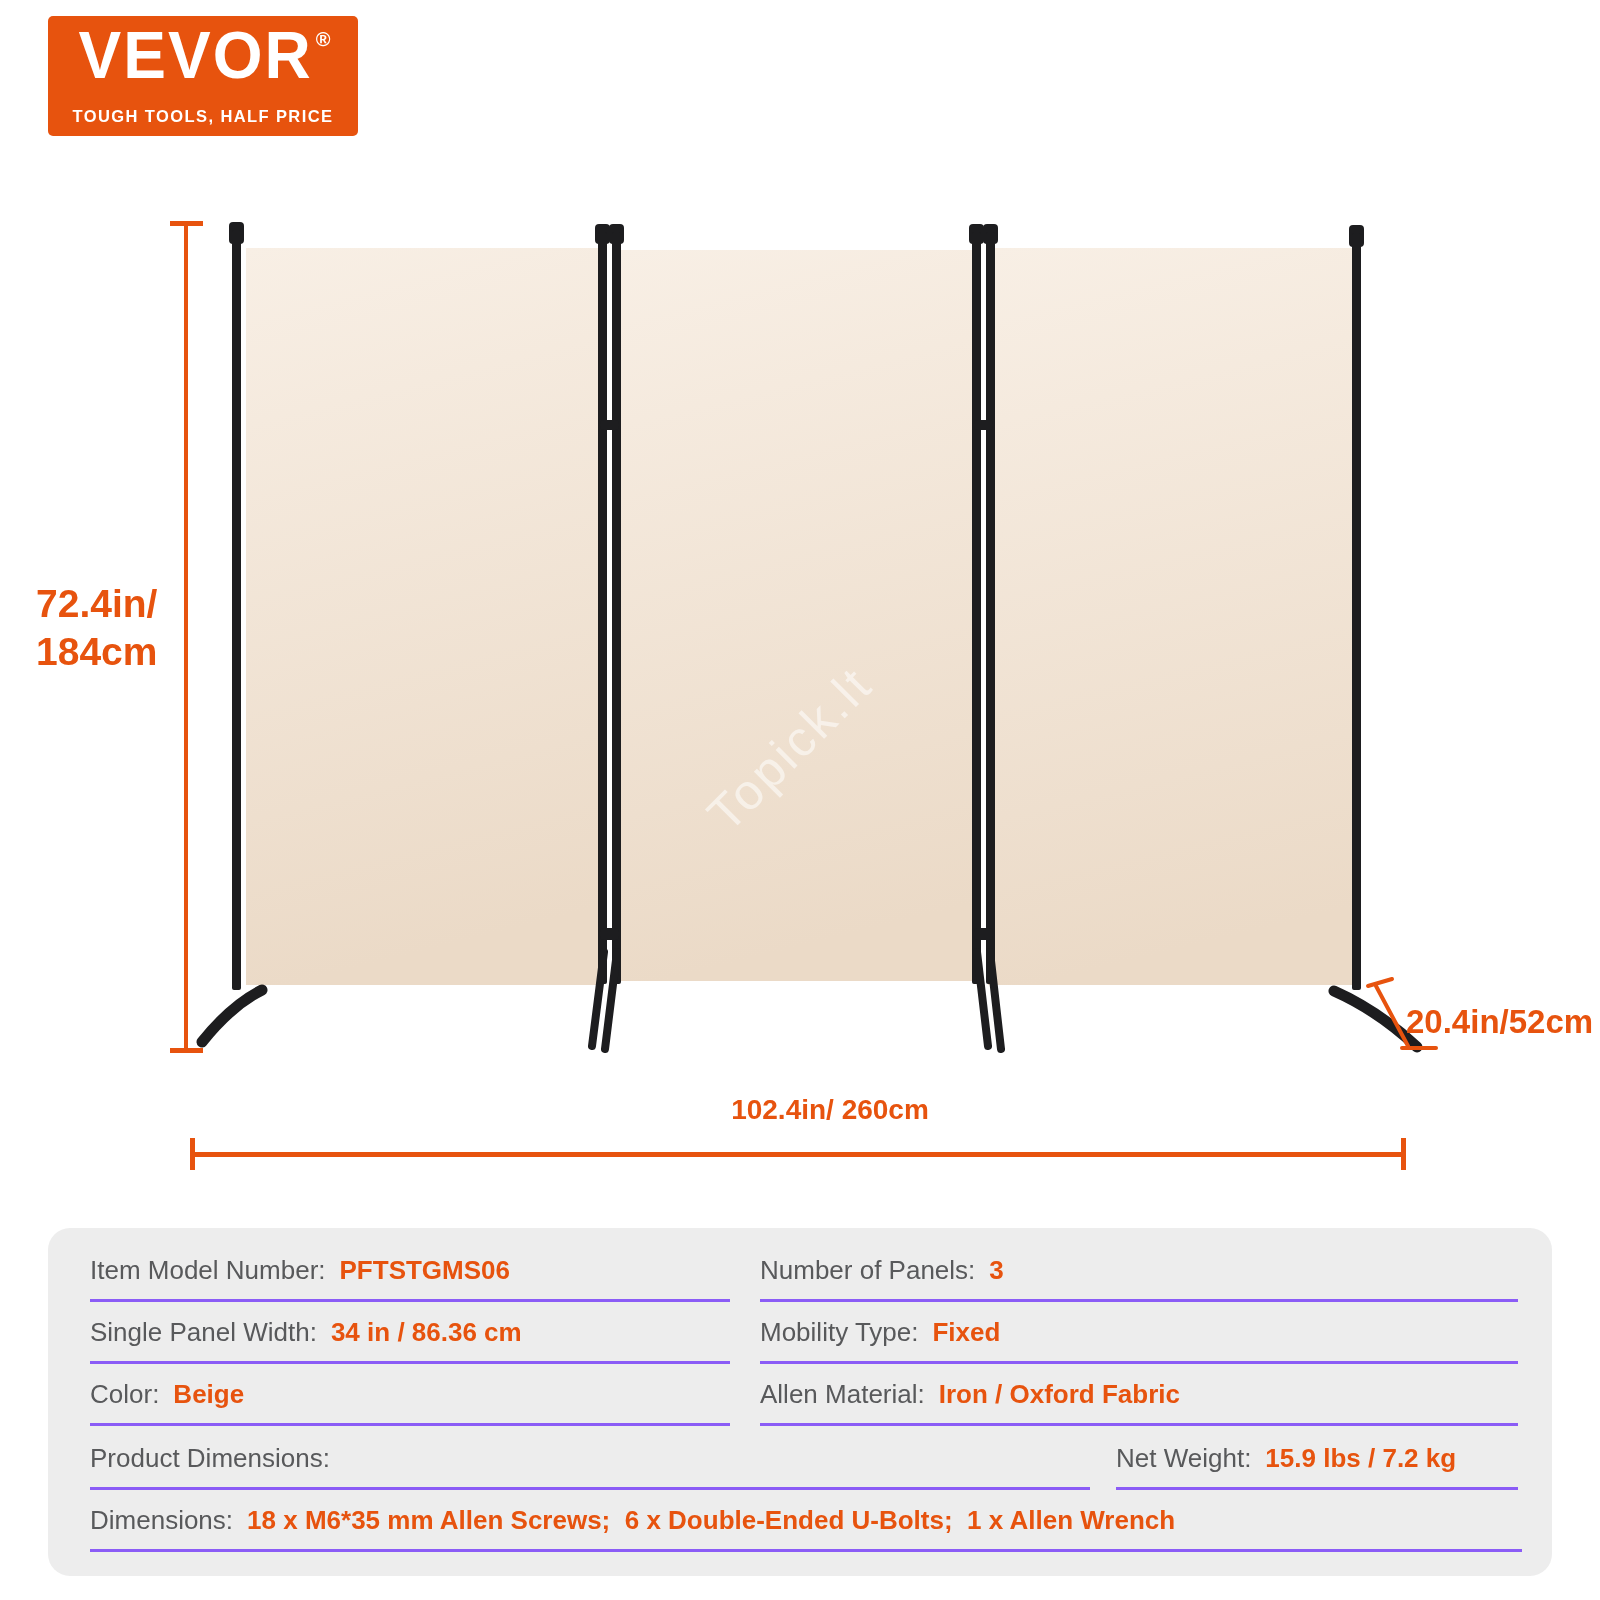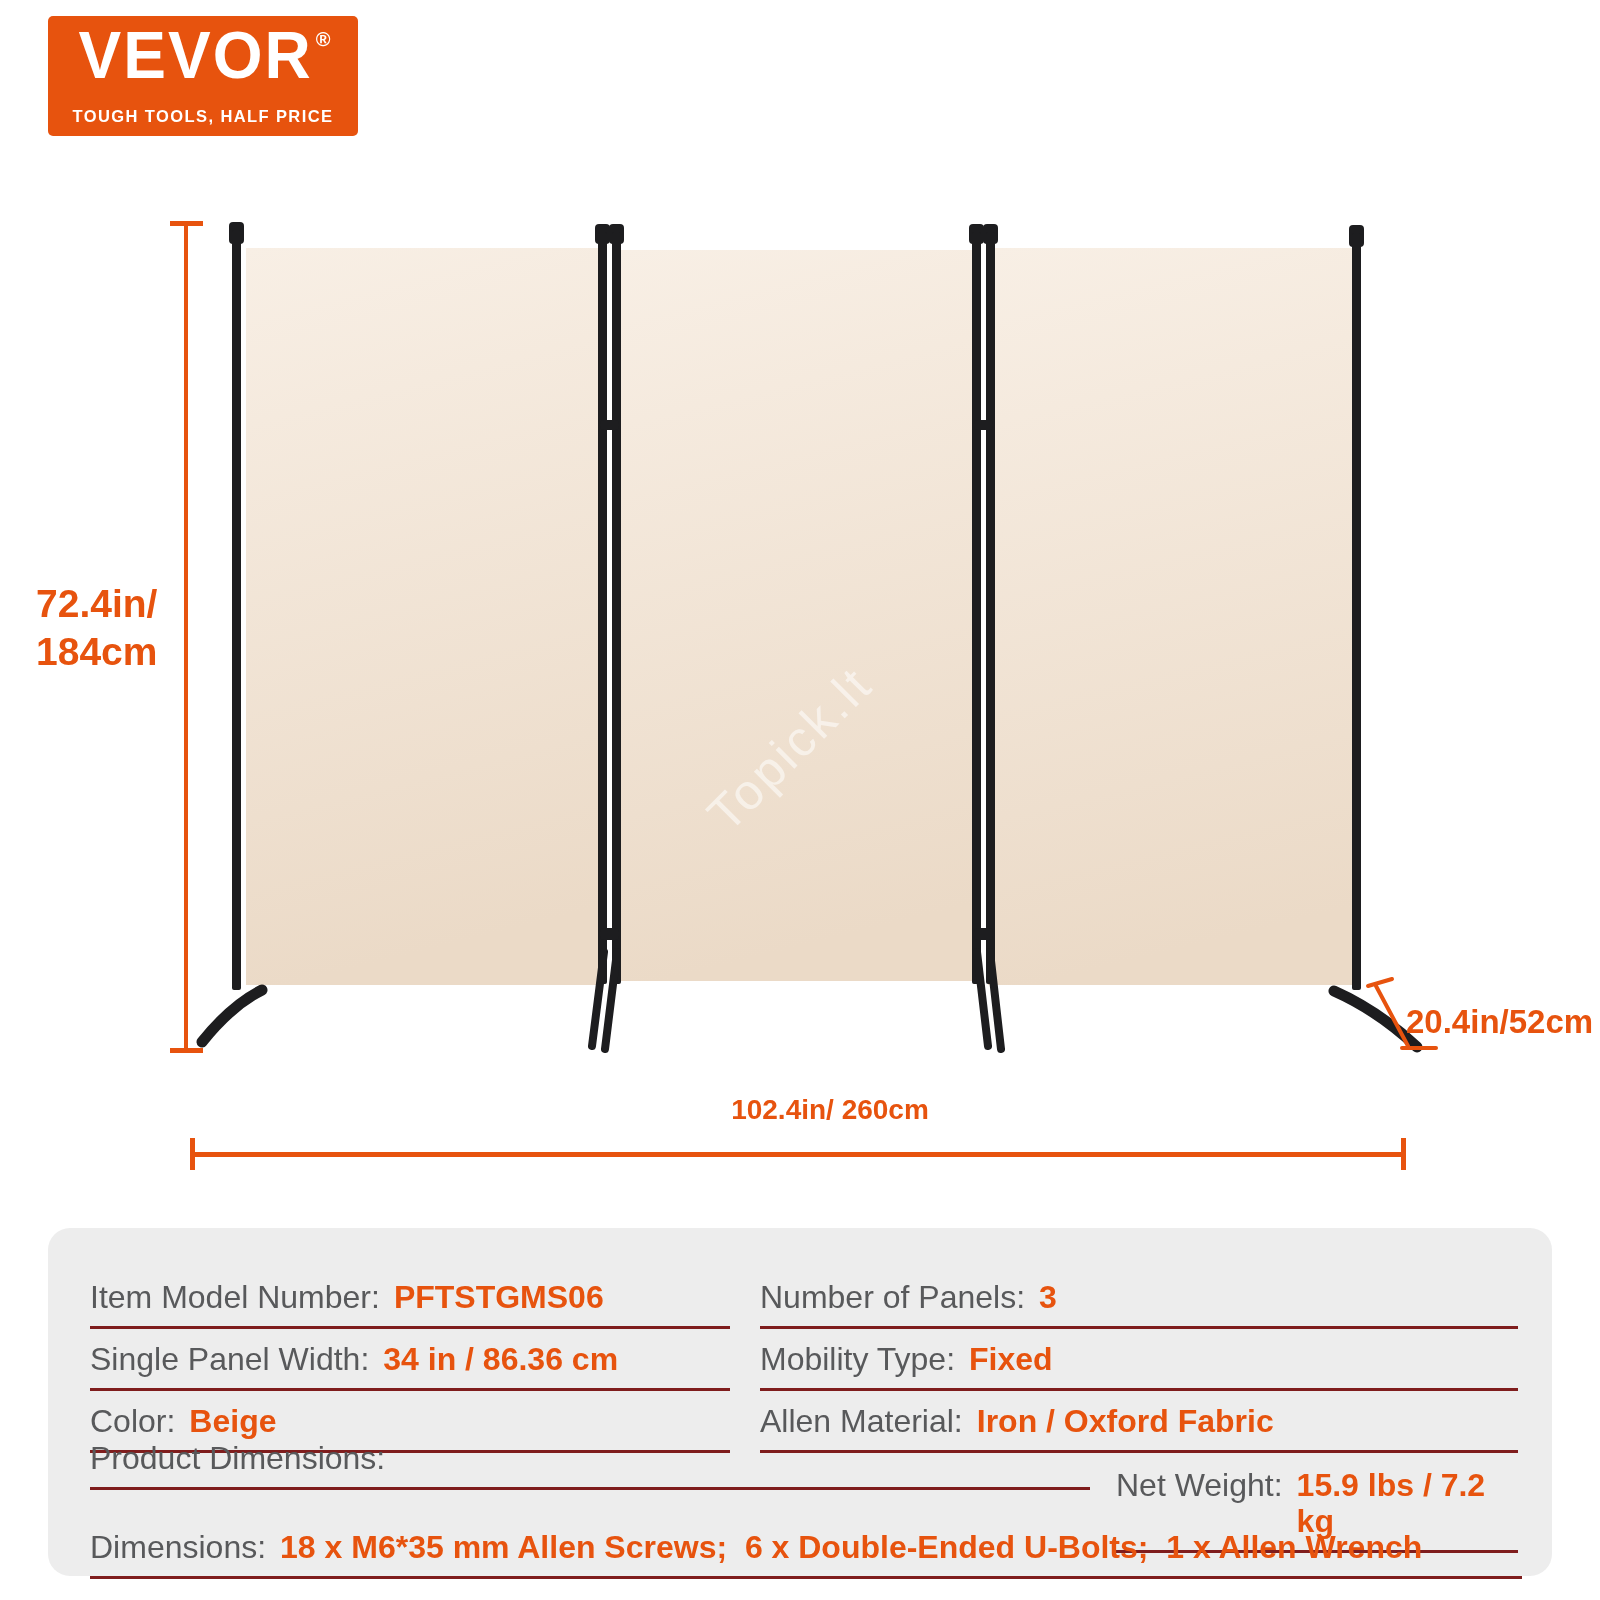--- a/index.html
+++ b/index.html
@@ -41,25 +41,25 @@
   .dim-width{left:560px;top:1094px;width:540px;text-align:center;font-size:28px;}
   .dim-depth{left:1406px;top:1003px;width:190px;text-align:left;font-size:33px;}
 
   
   .spec-panel{
     position:absolute;left:48px;top:1228px;width:1504px;height:348px;
     background:#ededed;border-radius:22px;
   }
   .spec-row{
     position:absolute;display:flex;align-items:baseline;gap:14px;
-    border-bottom:3px solid #7f1d1d;padding-bottom:11px;
-    font-size:32px;line-height:36px;white-space:nowrap;
+    border-bottom:3px solid #8b5cf6;padding-bottom:11px;
+    font-size:26px;line-height:36px;white-space:nowrap;
   }
   .spec-row .label{color:#58595b;}
-  .spec-row .value{color:#e7530e;font-weight:bold;white-space:pre-wrap;margin-top:27px;}
+  .spec-row .value{color:#e7530e;font-weight:bold;white-space:pre-wrap;}
 
   .row-model      {left:42px;  top:24px;  width:640px;}
   .row-panels     {left:712px; top:24px;  width:758px;}
   .row-panelwidth {left:42px;  top:86px;  width:640px;}
   .row-mobility   {left:712px; top:86px;  width:758px;}
   .row-color      {left:42px;  top:148px; width:640px;}
   .row-material   {left:712px; top:148px; width:758px;}
   .row-dims       {left:42px;  top:212px; width:1000px;}
   .row-weight     {left:1068px;top:212px; width:402px;}
   .row-accessories{left:42px;  top:274px; width:1432px;}

